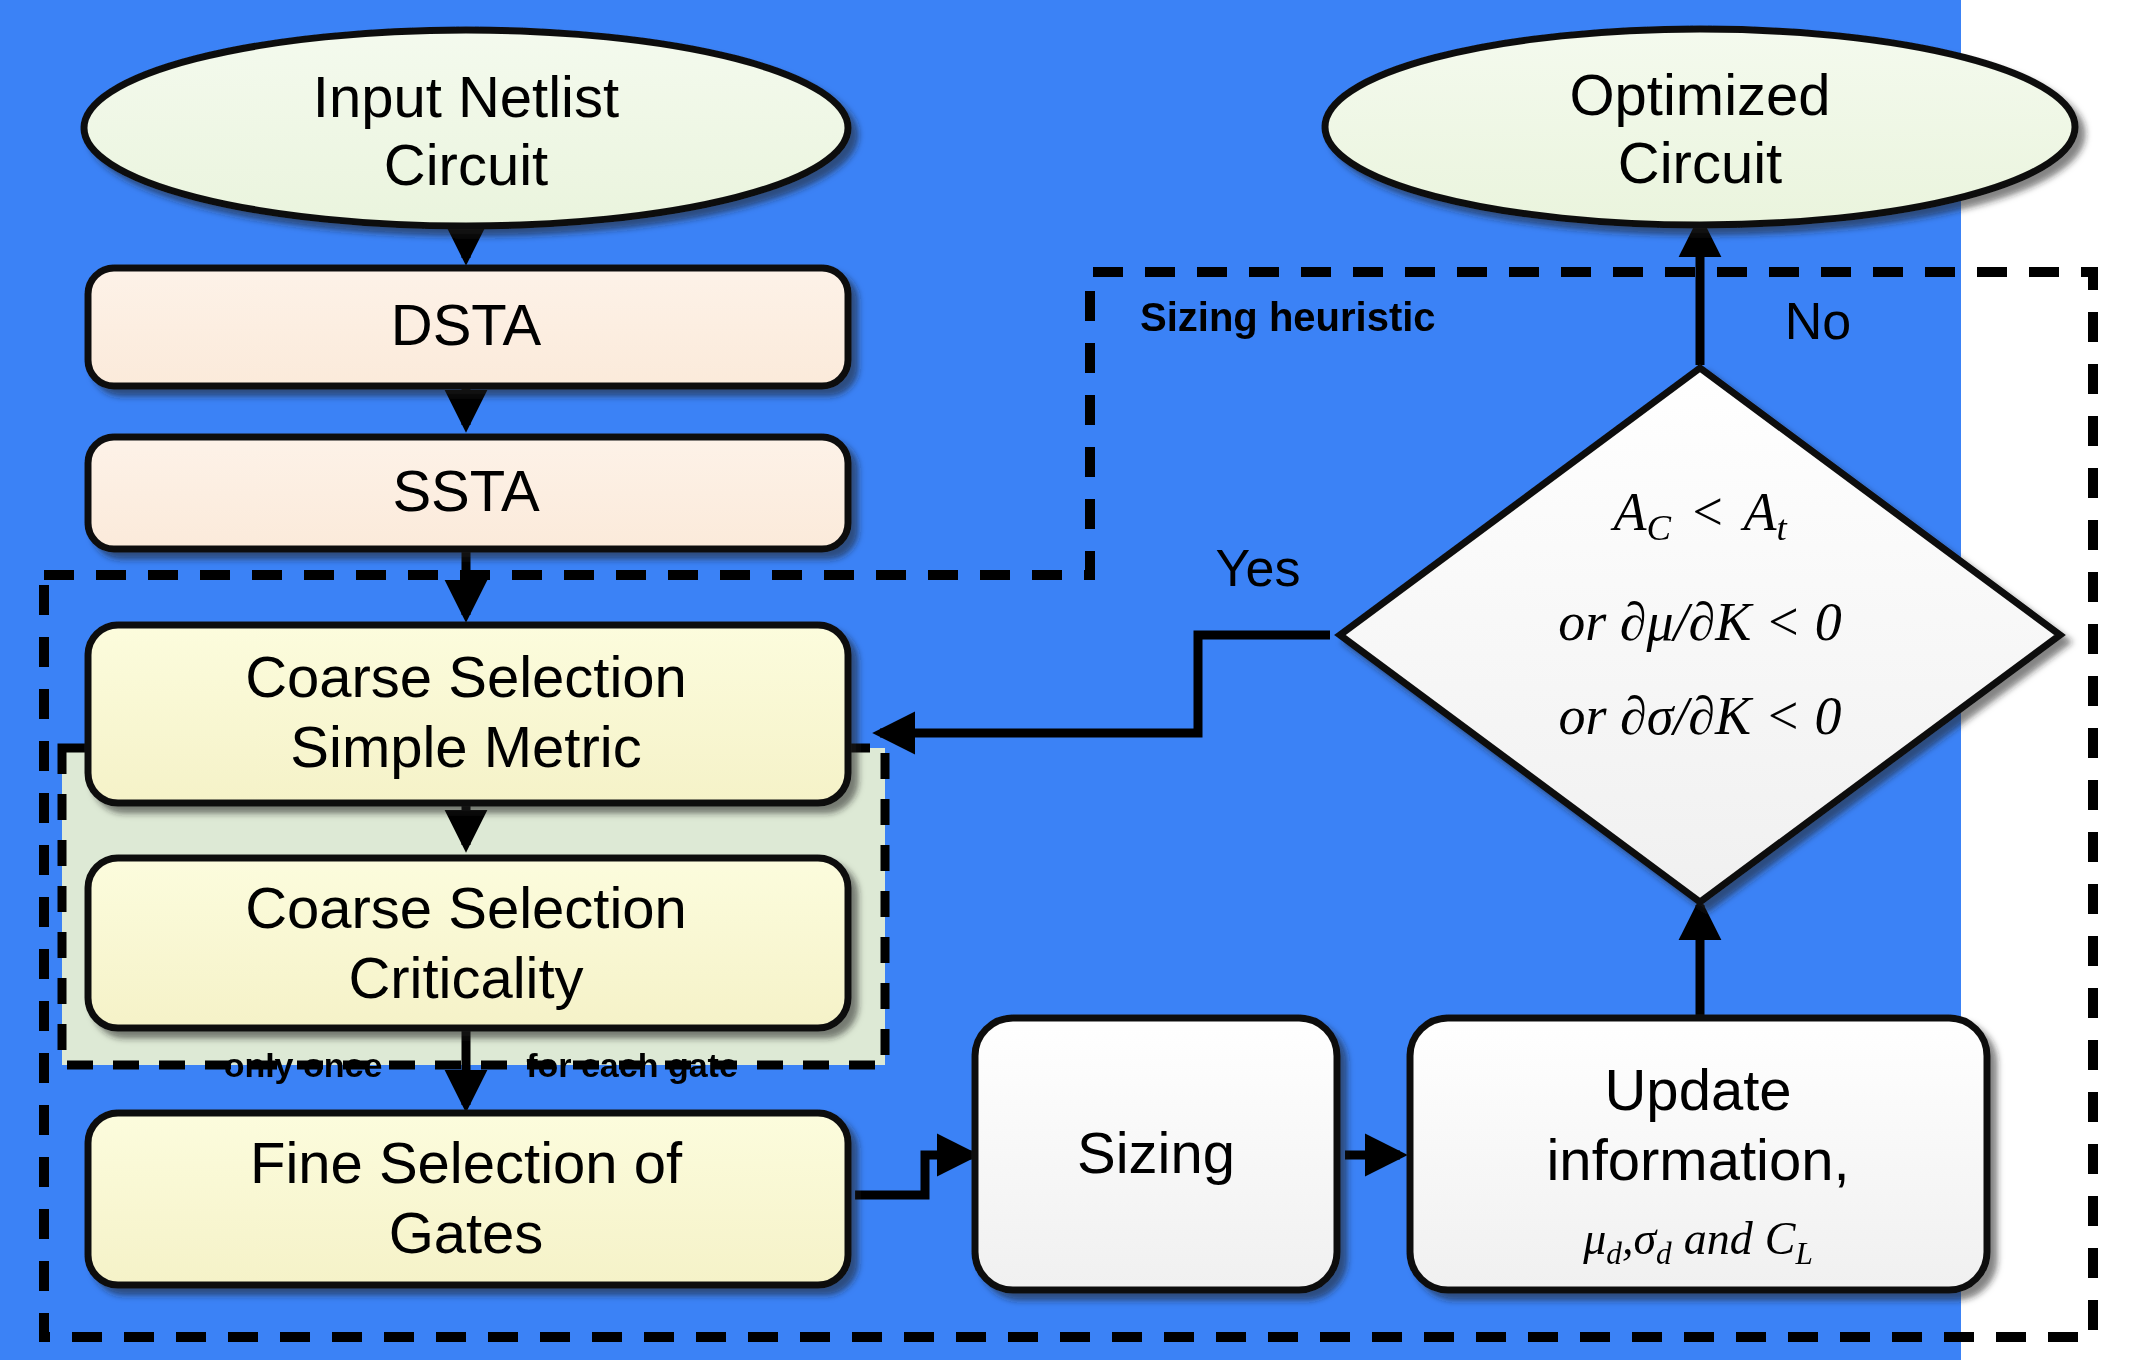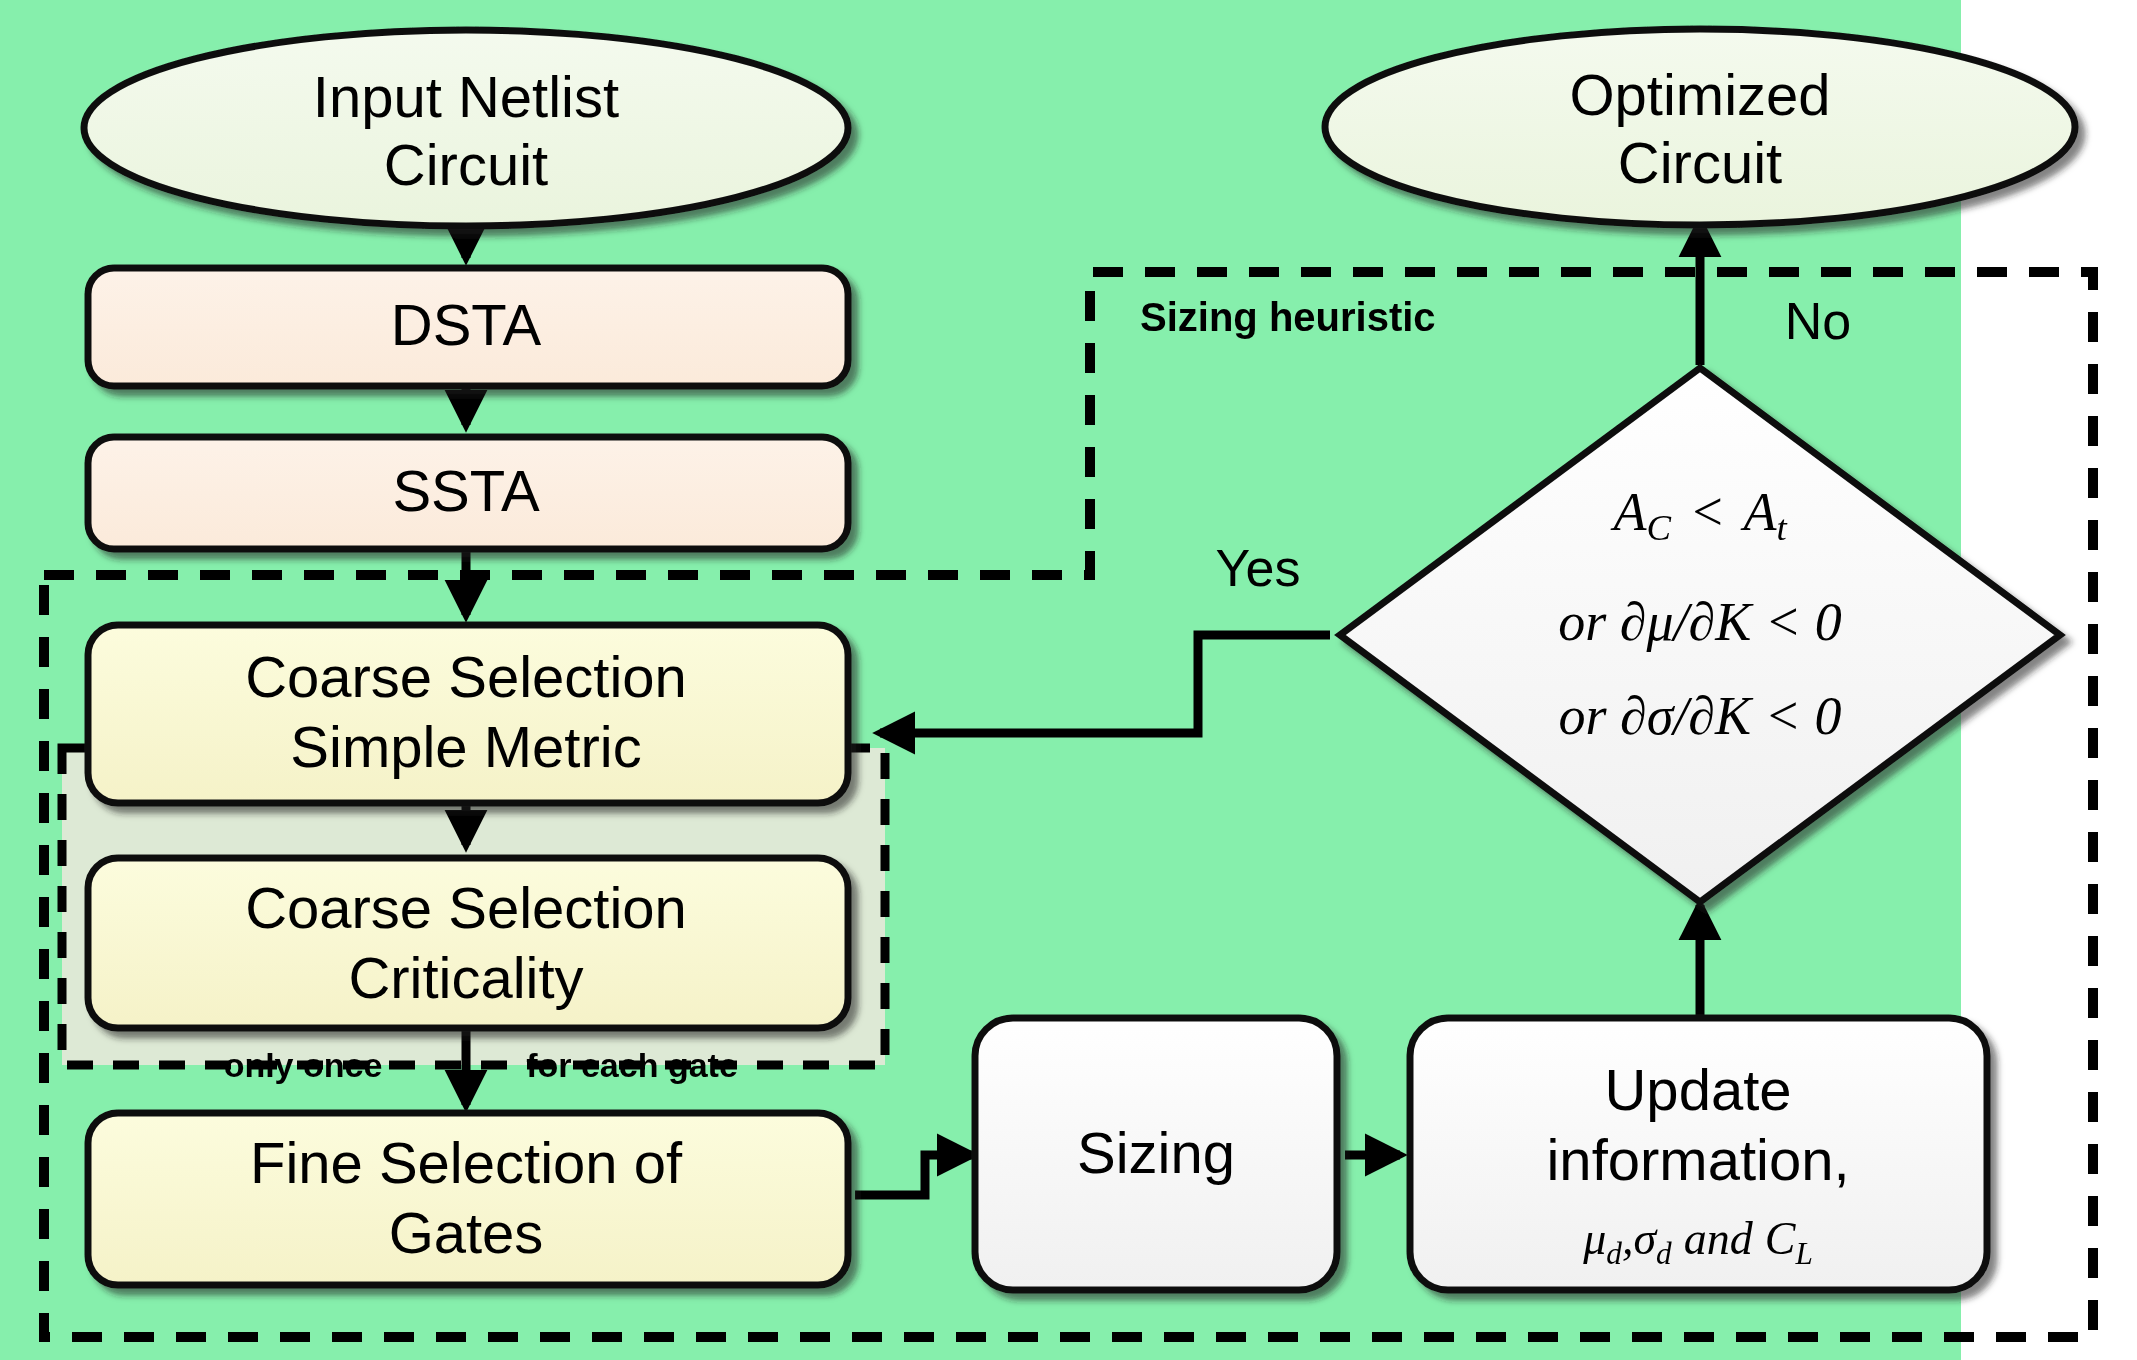--- a/index.html
+++ b/index.html
@@ -10,21 +10,21 @@
   body {
     width: 2137px;
     height: 1360px;
     overflow: hidden;
     font-family: "Liberation Sans", sans-serif;
   }
   #diagram-root {
     position: relative;
     width: 1961px;
     height: 1360px;
-    background: #86efac;
+    background: #3b82f6;
   }
   svg#flowchart {
     display: block;
     width: 2137px;
     height: 1360px;
   }
   .node-text {
     font-family: "Liberation Sans", sans-serif;
     fill: #000000;
     text-anchor: middle;

